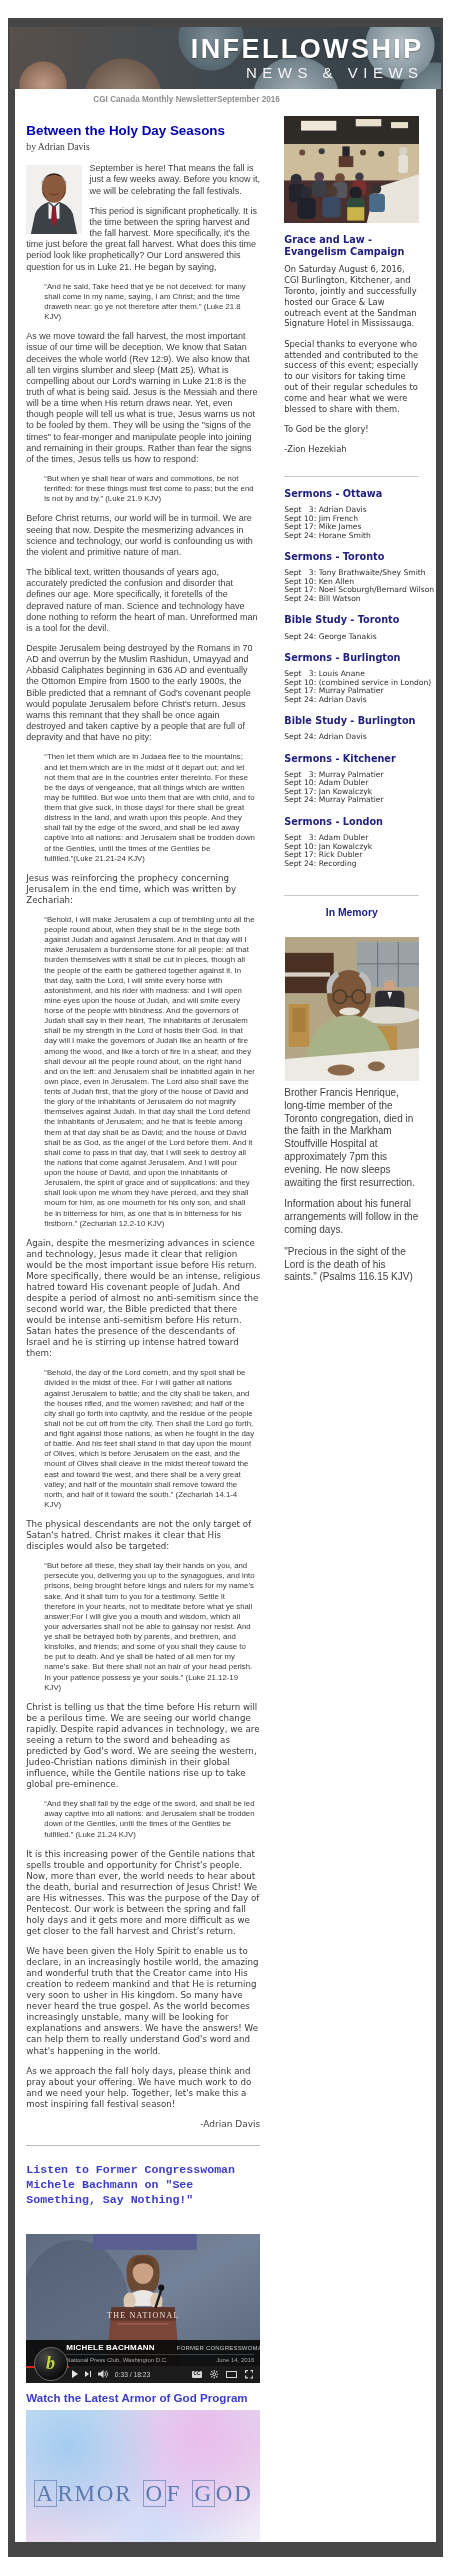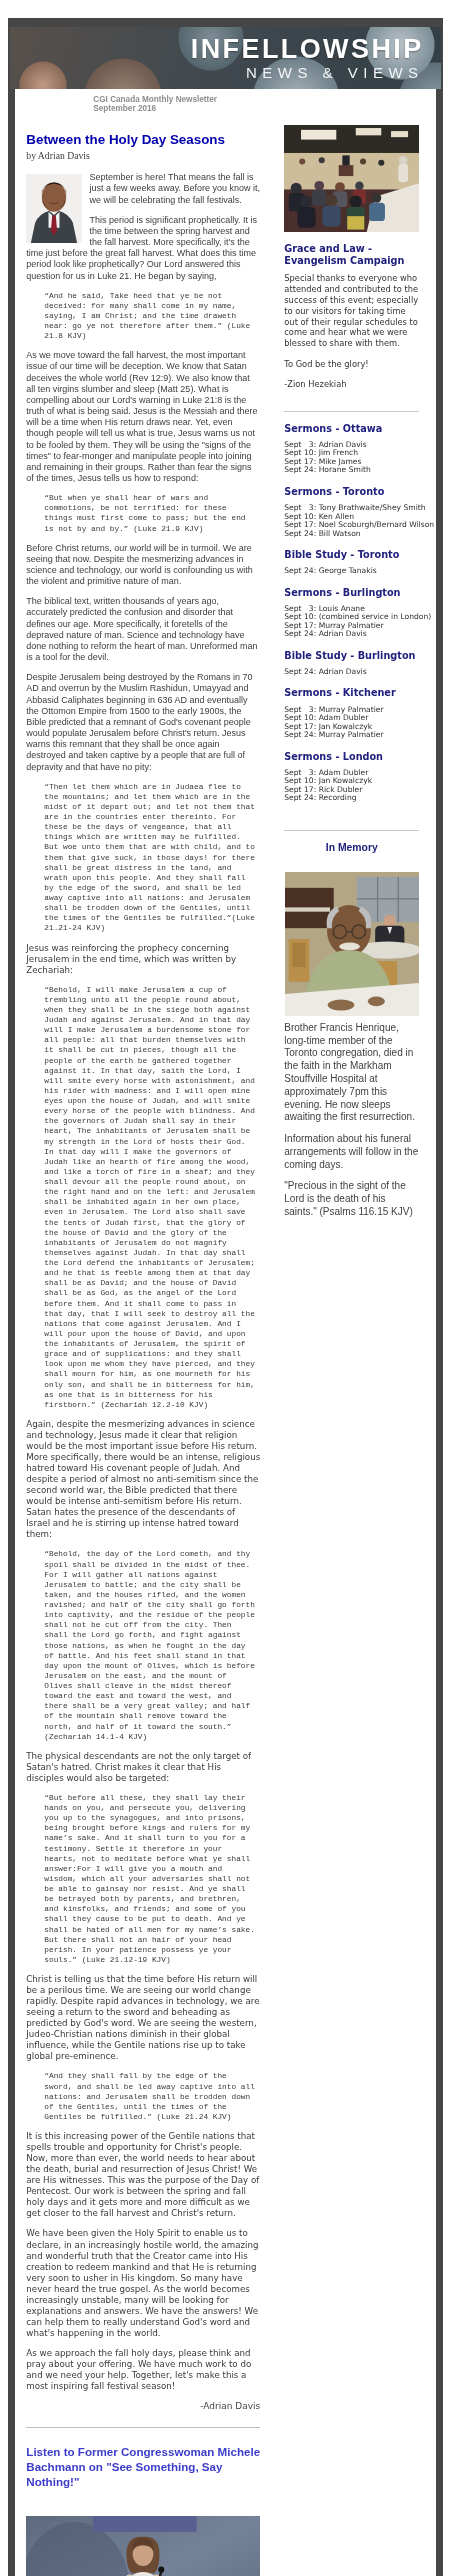--- a/index.html
+++ b/index.html
@@ -11,36 +11,36 @@
       radial-gradient(circle at 113px 70px, #9c8576 0px, #6e5a4e 38px, rgba(0,0,0,0) 39px),
       radial-gradient(circle at 201px 11px, #7e8d95 0px, #55666f 32px, rgba(0,0,0,0) 33px),
       radial-gradient(circle at 286px 73px, #a9b4ba 0px, #6f8089 43px, rgba(0,0,0,0) 44px),
       radial-gradient(circle at 390px 18px, #b9c3c8 0px, #7e8f98 34px, rgba(0,0,0,0) 35px),
       radial-gradient(circle at 426px 73px, #8c9ba3 0px, #5d6e77 37px, rgba(0,0,0,0) 38px),
       linear-gradient(100deg,#57504b,#41494f 45%,#333f46);}
   .banner-text{position:absolute;top:8.5px;right:17px;text-align:right;color:#fff;}
   .banner-title{font-size:27px;font-weight:bold;letter-spacing:2.4px;line-height:1;text-shadow:0 0.6px 1.8px rgba(0,0,0,.35);}
   .banner-sub{font-size:15px;letter-spacing:5.5px;margin-top:1.2px;color:#f4f4f4;}
   .card{background:#fff;margin:0 7.3px;}
-  .issue-bar{display:flex;justify-content:space-between;padding:6px 177px 7.3px 78px;flex-direction:column;}
+  .issue-bar{display:flex;justify-content:space-between;padding:6px 177px 7.3px 78px;}
   .issue-bar span{font-size:8.2px;font-weight:bold;color:#8d8d8d;white-space:nowrap;}
   .content-row{display:flex;padding:0 15px 0 11px;align-items:flex-start;}
   .left-col{flex:0 0 234px;max-width:234px;}
   .sidebar{flex:0 0 135px;max-width:135px;margin-left:24px;}
   
   .article-title{font-size:13.4px;font-weight:bold;color:#0000ad;margin:12px 0 3px;}
   .byline{font-family:"Liberation Serif",serif;font-size:9.7px;color:#3f3f3f;margin:0 0 11px;}
   .author-photo{float:left;width:56px;height:69px;margin:1.8px 7.3px 3.7px 0;}
   .para{font-size:9px;line-height:1.24;margin:0 0 9px;color:#3d3d3d;}
   .para.alt{font-family:"DejaVu Sans",sans-serif;font-size:8.7px;line-height:1.27;color:#3a3a3a;}
-  .quote{font-family:Liberation Mono, monospace;font-size:7.8px;line-height:1.3;margin:0 0 9px;padding:0 4.9px 0 18px;color:#3a3a3a;}
+  .quote{font-family:Liberation Sans, sans-serif;font-size:7.8px;line-height:1.3;margin:0 0 9px;padding:0 4.9px 0 18px;color:#3a3a3a;}
   .signature{text-align:right;font-family:"DejaVu Sans",sans-serif;font-size:9px;margin:3.7px 0 0;color:#444;}
   .main-rule{border:none;border-top:0.6px solid #bcbcbc;margin:16px 0 14.6px;}
   .video-heading{font-size:11.6px;color:#3d3dcb;line-height:1.3;}
-  .vh1{margin:16px 0 27px;}
+  .vh1{margin:16px 0 27px;font-family:Liberation Mono, monospace;}
   .vh2{margin:7.3px 0 4.9px;}
   
   .video{width:234px;}
   .thumb{height:132px;position:relative;overflow:hidden;background:#c2410c;}
   .thumb svg{position:absolute;inset:0;}
   .podium-label{position:absolute;left:50%;transform:translateX(-50%);top:77px;color:#f0e4cf;font-family:"Liberation Serif",serif;font-size:8px;letter-spacing:1.2px;white-space:nowrap;}
   .caption{position:absolute;left:0;right:0;bottom:0;background:rgba(10,10,10,.93);padding:3px 6px 3px 40px;}
   .cap1{display:flex;align-items:baseline;gap:22px;}
   .cap-name{color:#fff;font-weight:bold;font-size:8px;letter-spacing:0.2px;white-space:nowrap;}
   .cap-title{color:#c9c9c9;font-size:6px;letter-spacing:0.2px;white-space:nowrap;}
@@ -266,20 +266,21 @@
               <rect x="188" y="64" width="16" height="30" rx="5" fill="#e4e0d6"></rect>
             <circle cx="62" cy="58" r="5" fill="#3a3a3a"></circle>
               <circle cx="130" cy="60" r="5" fill="#55402f"></circle>
             <circle cx="160" cy="62" r="5" fill="#2f2f2f"></circle>
               <circle cx="30" cy="60" r="5" fill="#6a4a3a"></circle>
           </g>
         </svg>
 
         <h3 class="side-h">Grace and Law - Evangelism Campaign</h3>
         <div>
+            <p class="side-p">On Saturday August 6, 2016, CGI Burlington, Kitchener, and Toronto, jointly and successfully hosted our Grace &amp; Law outreach event at the Sandman Signature Hotel in Mississauga.</p>
             <p class="side-p">Special thanks to everyone who attended and contributed to the success of this event; especially to our visitors for taking time out of their regular schedules to come and hear what we were blessed to share with them.</p>
             <p class="side-p">To God be the glory!</p>
             <p class="side-p">-Zion Hezekiah</p>
           </div>
 
         <hr class="side-rule">
 
         <div>
             <div class="sermon-sec">
               <h3 class="side-h">Sermons - Ottawa</h3>

